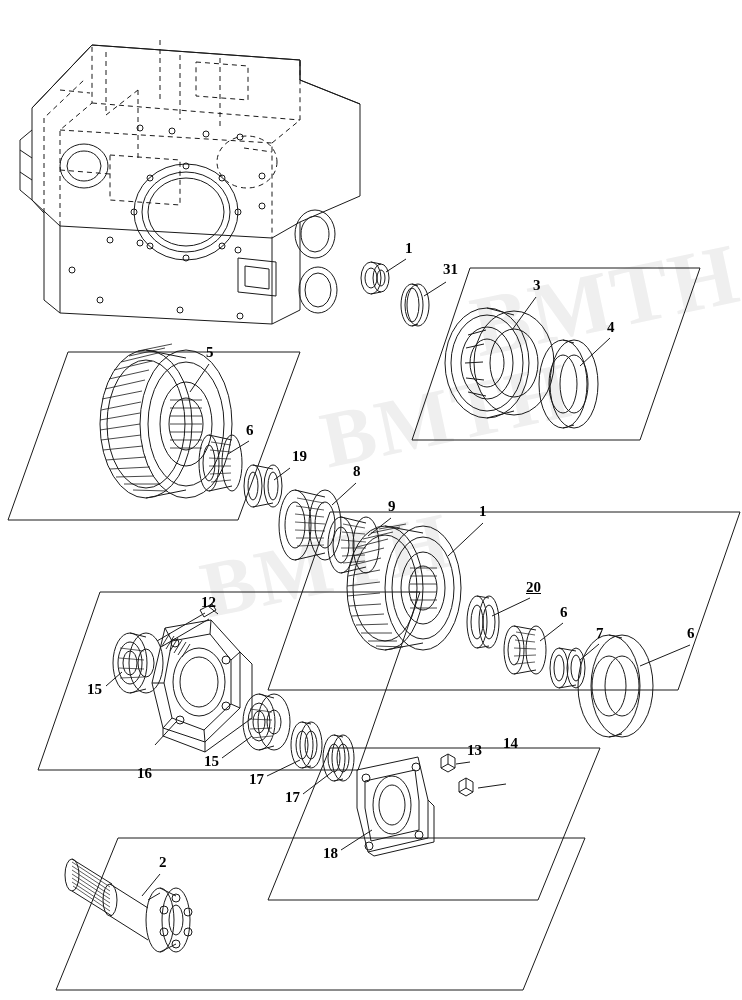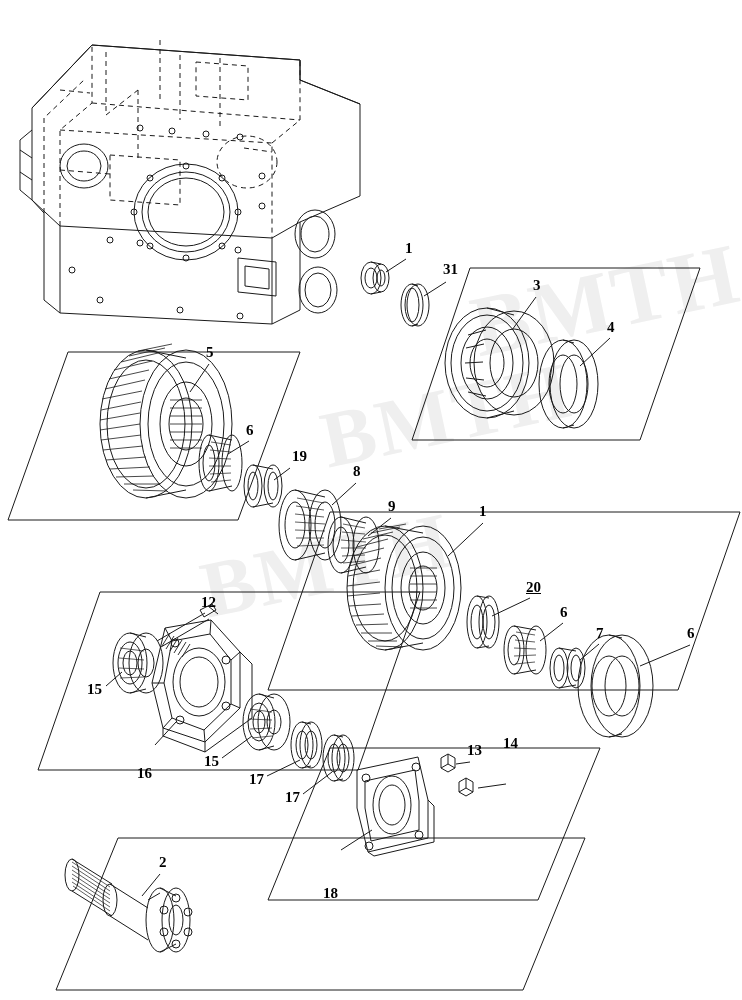--- a/index.html
+++ b/index.html
@@ -457,16 +457,16 @@
   <div class="callout" style="left:596px; top:626px;">7</div>
   <div class="callout" style="left:687px; top:626px;">6</div>
   <div class="callout" style="left:201px; top:595px;">12</div>
   <div class="callout" style="left:87px;  top:682px;">15</div>
   <div class="callout" style="left:137px; top:741px;margin-top:25px;">16</div>
   <div class="callout" style="left:204px; top:754px;">15</div>
   <div class="callout" style="left:249px; top:772px;">17</div>
   <div class="callout" style="left:285px; top:790px;">17</div>
   <div class="callout" style="left:467px; top:743px;">13</div>
   <div class="callout" style="left:503px; top:736px;">14</div>
-  <div class="callout" style="left:323px; top:846px;margin-top:40px;">18</div>
+  <div class="callout" style="left:323px; top:846px;">18</div>
   <div class="callout" style="left:159px; top:855px;">2</div>
 
 </div>
 
 </body></html>

